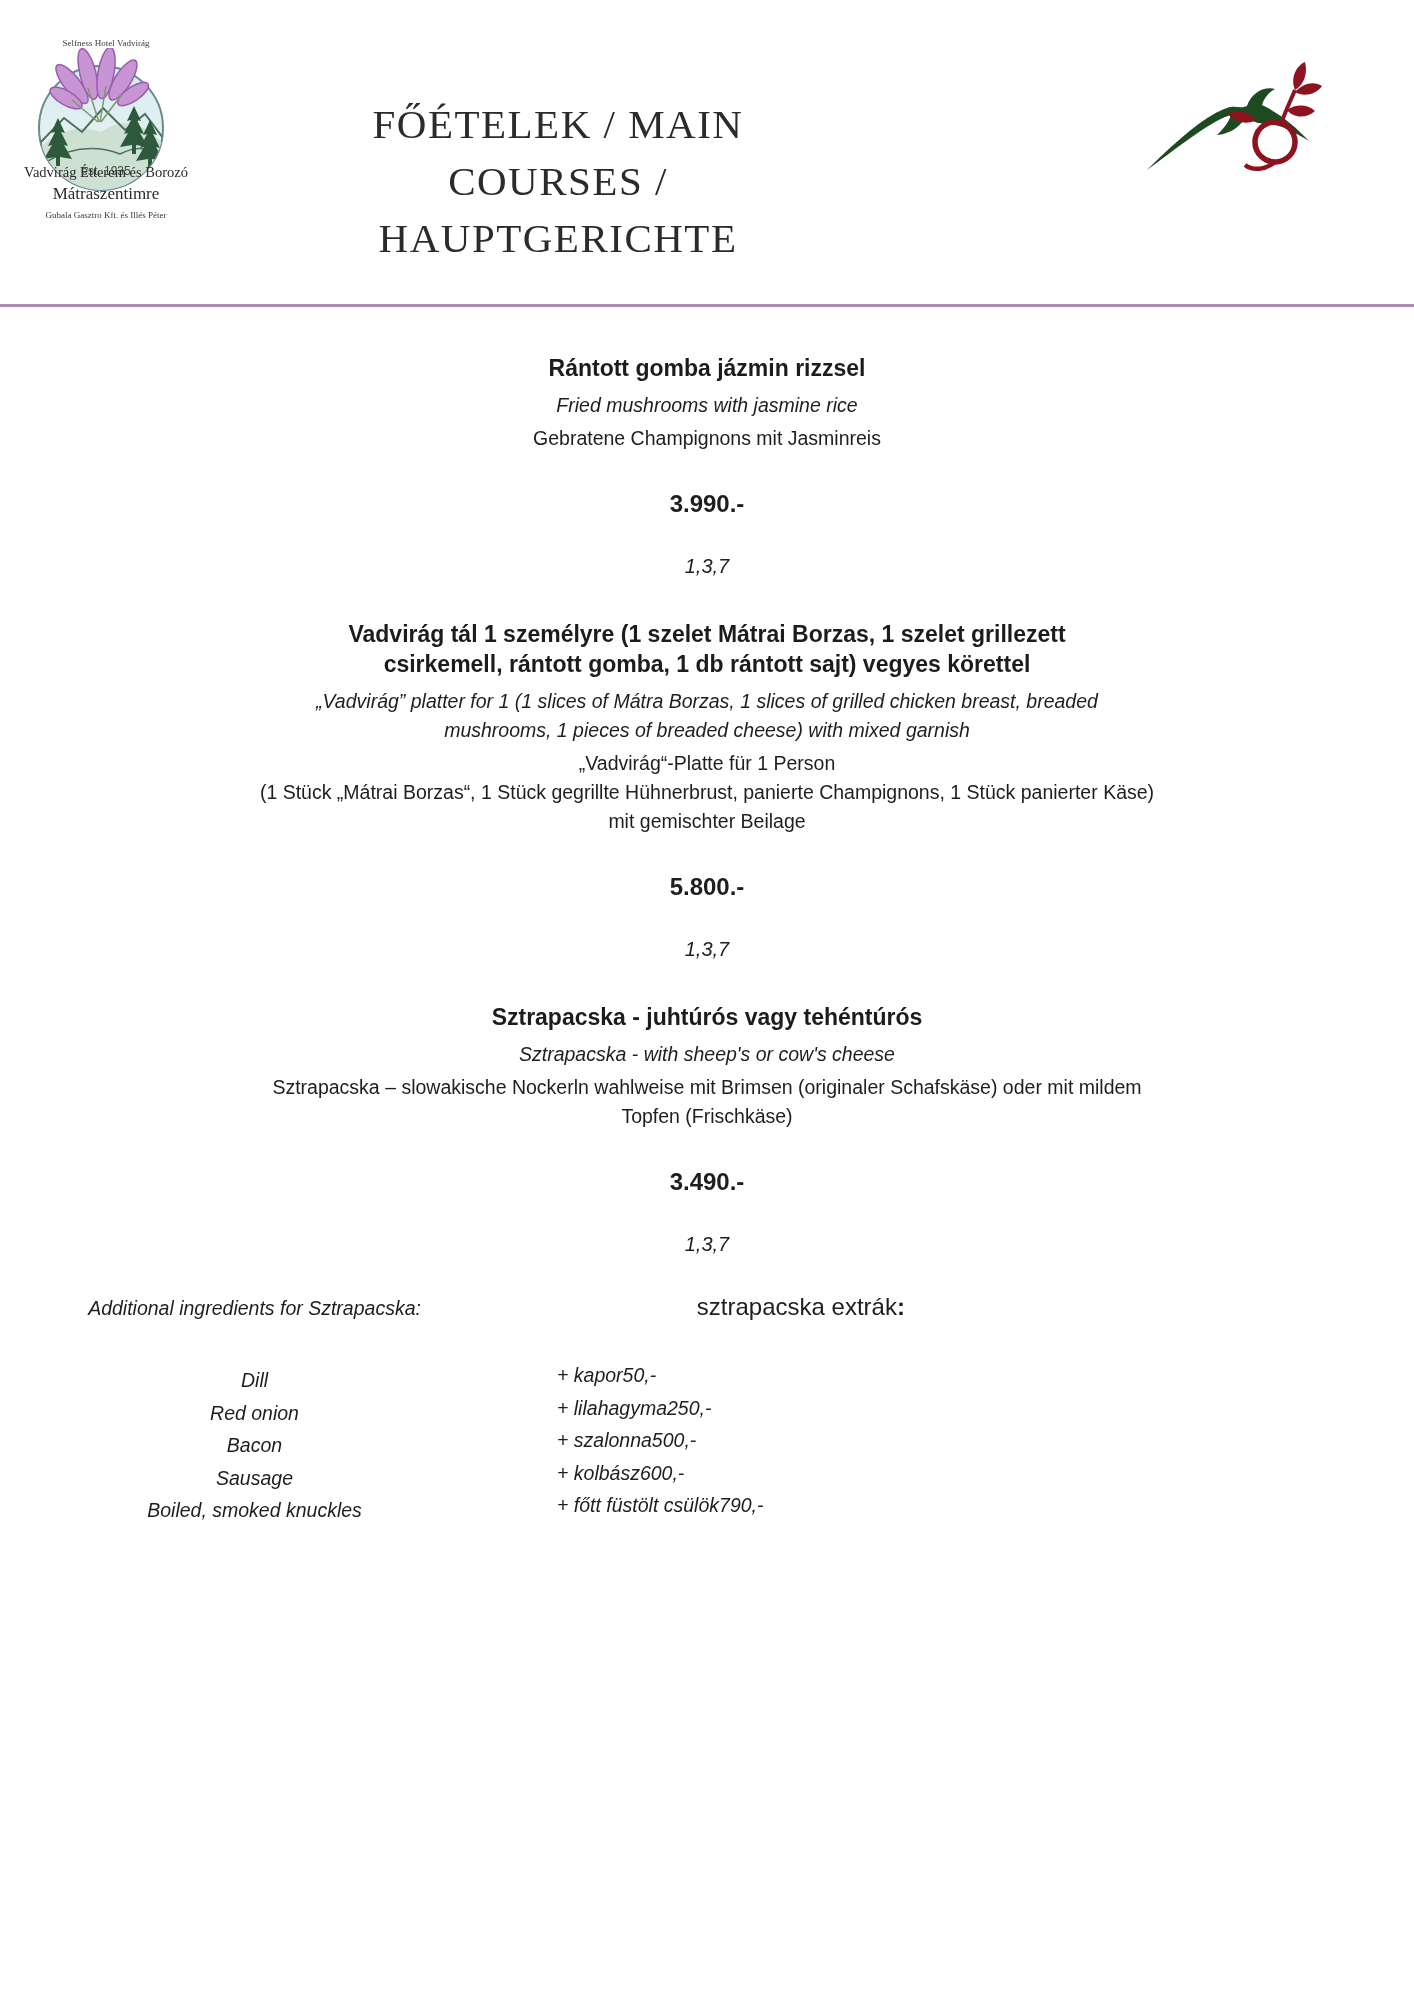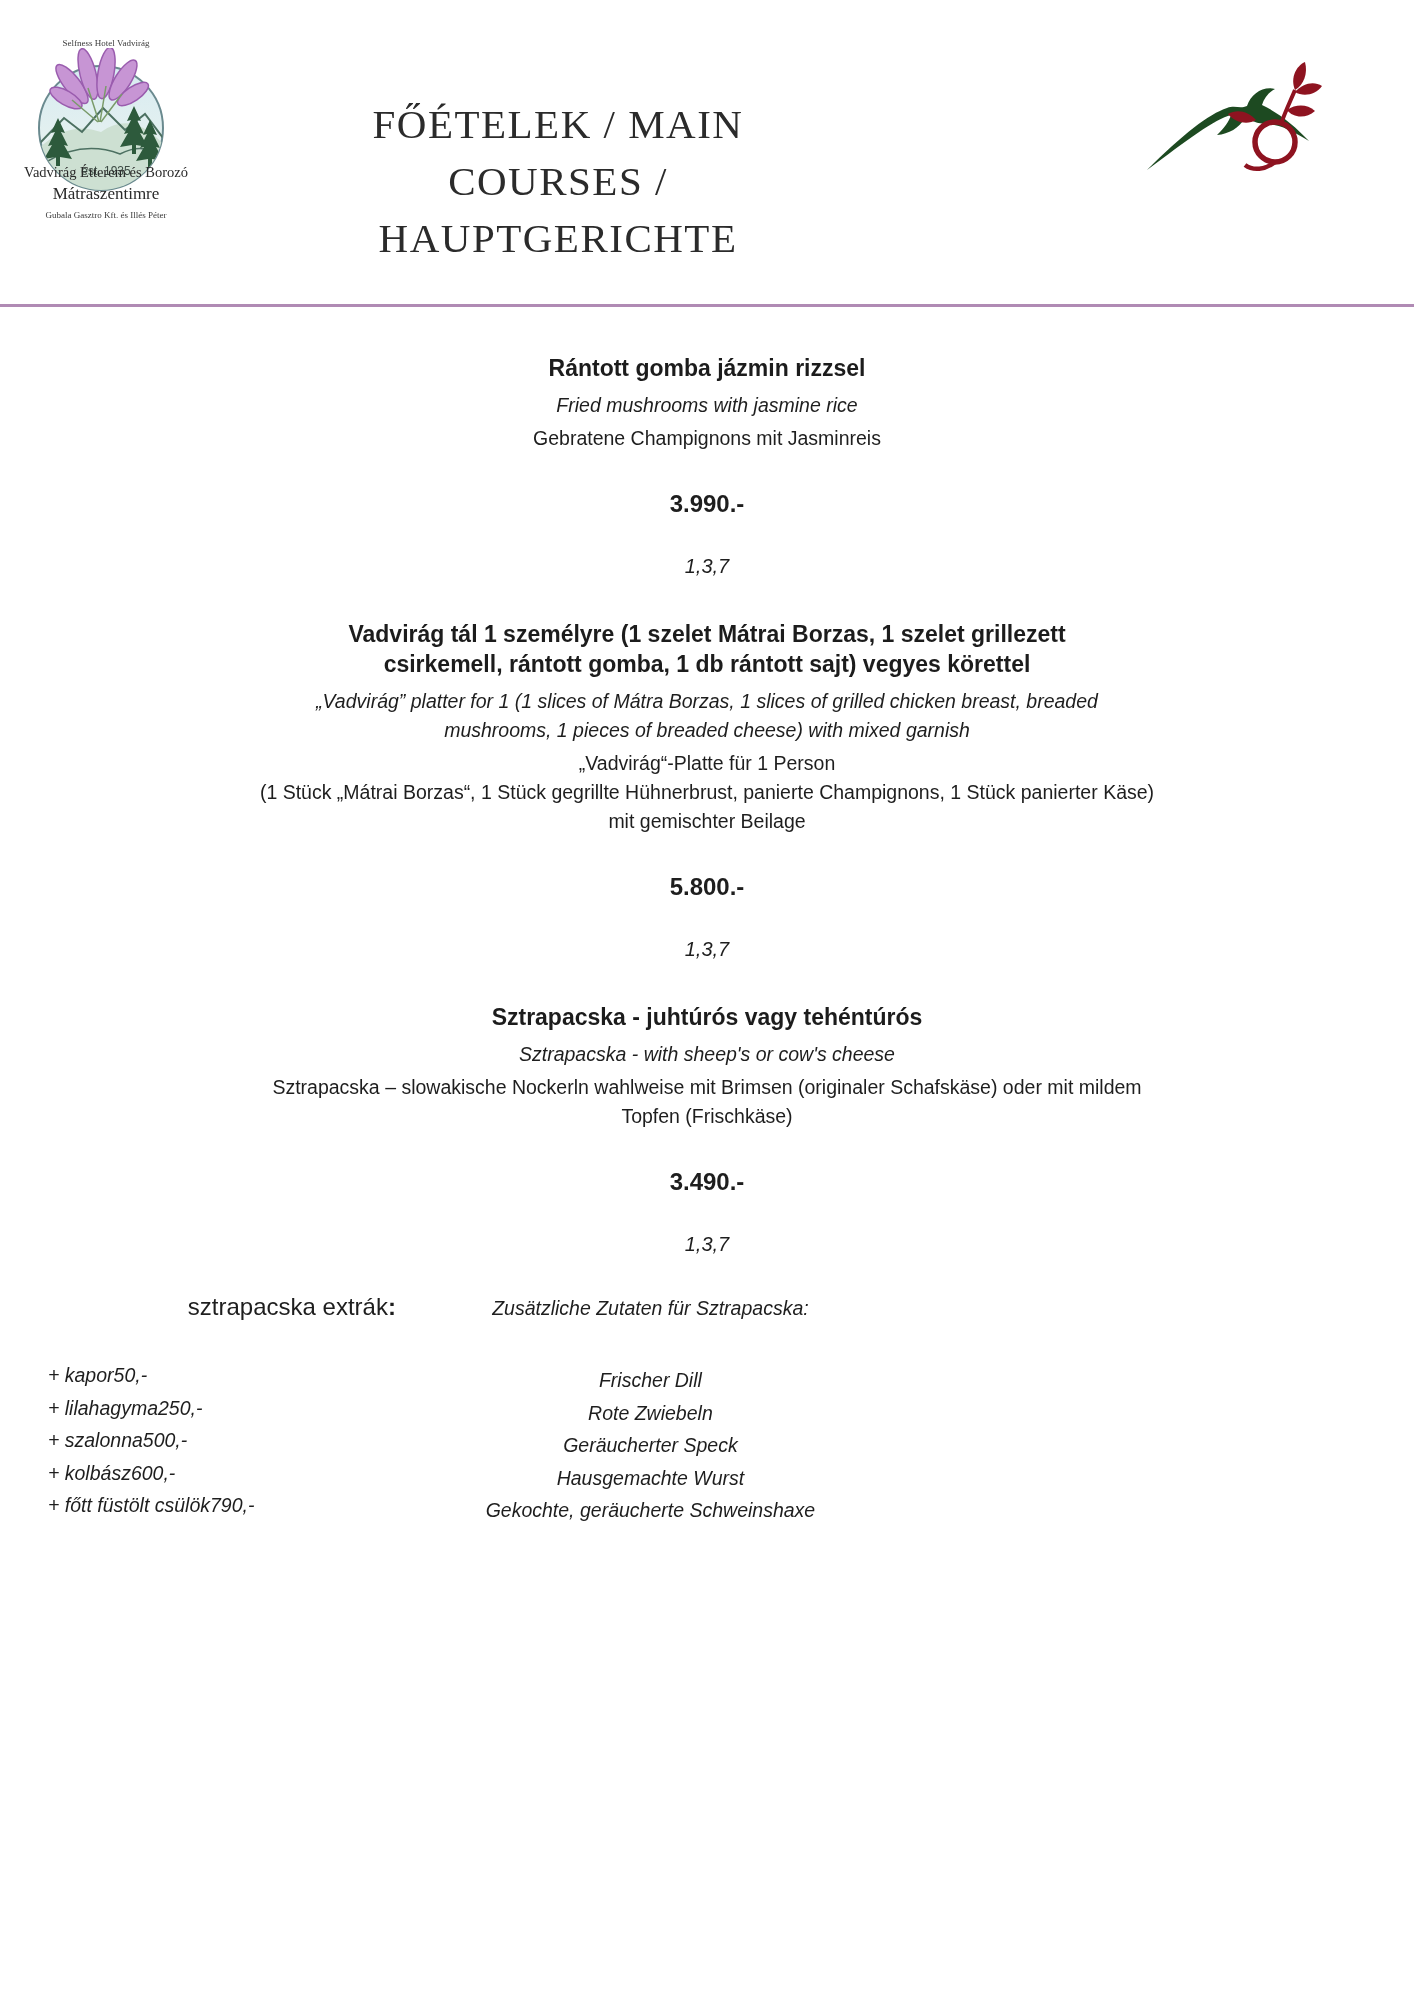--- a/index.html
+++ b/index.html
@@ -181,20 +181,30 @@
     <div class="item-en">Sztrapacska - with sheep's or cow's cheese</div>
     <div class="item-de">Sztrapacska – slowakische Nockerln wahlweise mit Brimsen (originaler Schafskäse) oder mit mildem Topfen (Frischkäse)</div>
     <div class="item-price">3.490.-</div>
     <div class="item-allergens">1,3,7</div>
   </div>
 
 </div>
 
 <div class="extras">
 
+  <div class="col col-en">
+    <div class="hdr-side">Additional ingredients for Sztrapacska:</div>
+    <div class="ing-list">
+      <div>Dill</div>
+      <div>Red onion</div>
+      <div>Bacon</div>
+      <div>Sausage</div>
+      <div>Boiled, smoked knuckles</div>
+    </div>
+  </div>
 
   <div class="col col-hu">
     <div class="hdr-center"><span>sztrapacska extrák</span><b>:</b></div>
     <div>
       <div class="hu-row">
         <span>+ kapor</span>
         <span>50,-</span>
       </div>
       <div class="hu-row">
         <span>+ lilahagyma</span>
@@ -208,24 +218,14 @@
         <span>+ kolbász</span>
         <span>600,-</span>
       </div>
       <div class="hu-row">
         <span>+ főtt füstölt csülök</span>
         <span>790,-</span>
       </div>
     </div>
   </div>
 
-  <div class="col col-de">
-    <div class="hdr-side">Zusätzliche Zutaten für Sztrapacska:</div>
-    <div class="ing-list">
-      <div>Frischer Dill</div>
-      <div>Rote Zwiebeln</div>
-      <div>Geräucherter Speck</div>
-      <div>Hausgemachte Wurst</div>
-      <div>Gekochte, geräucherte Schweinshaxe</div>
-    </div>
-  </div>
 
 </div>
 
 </body></html>

